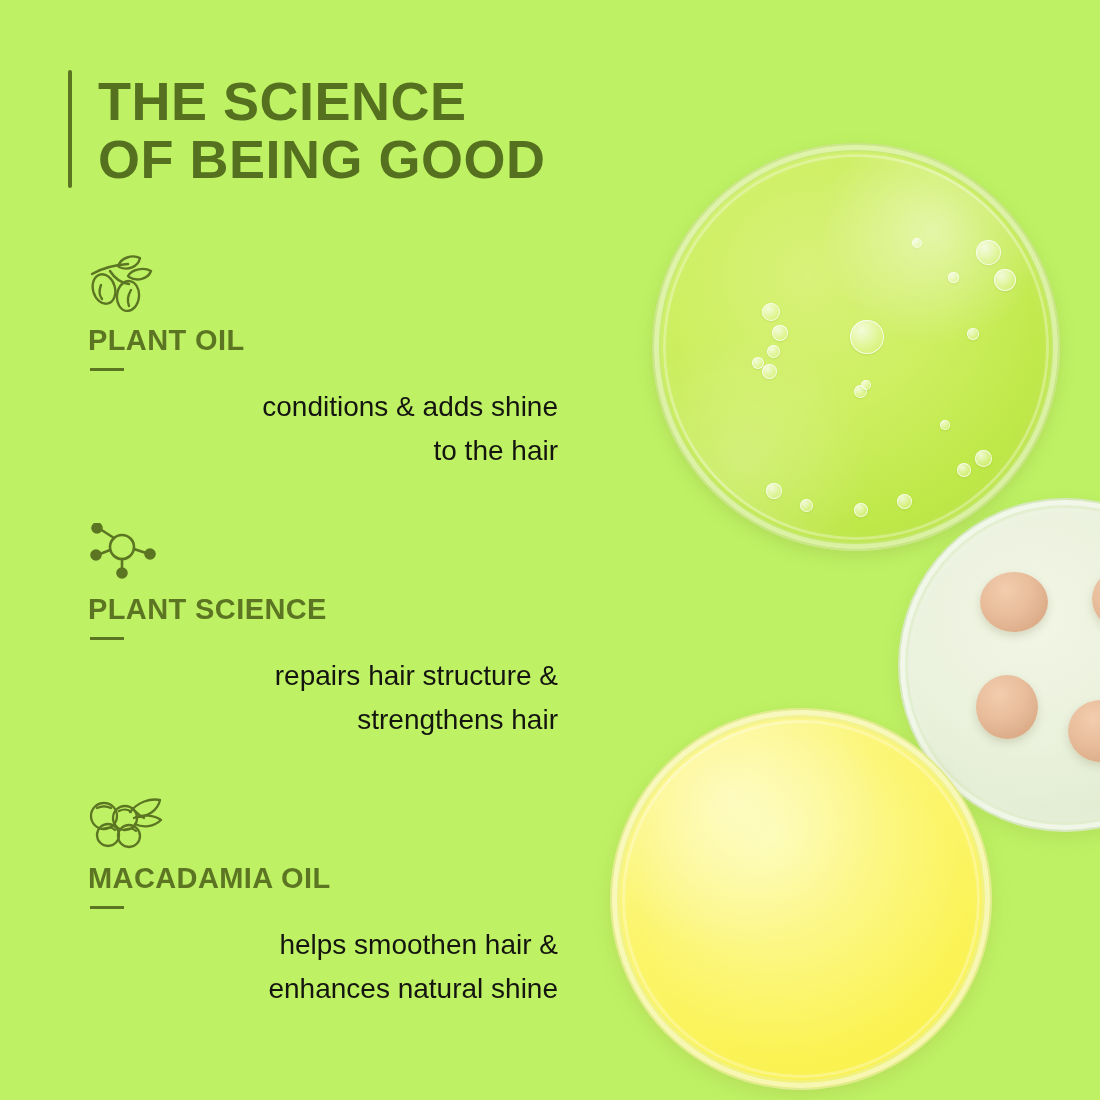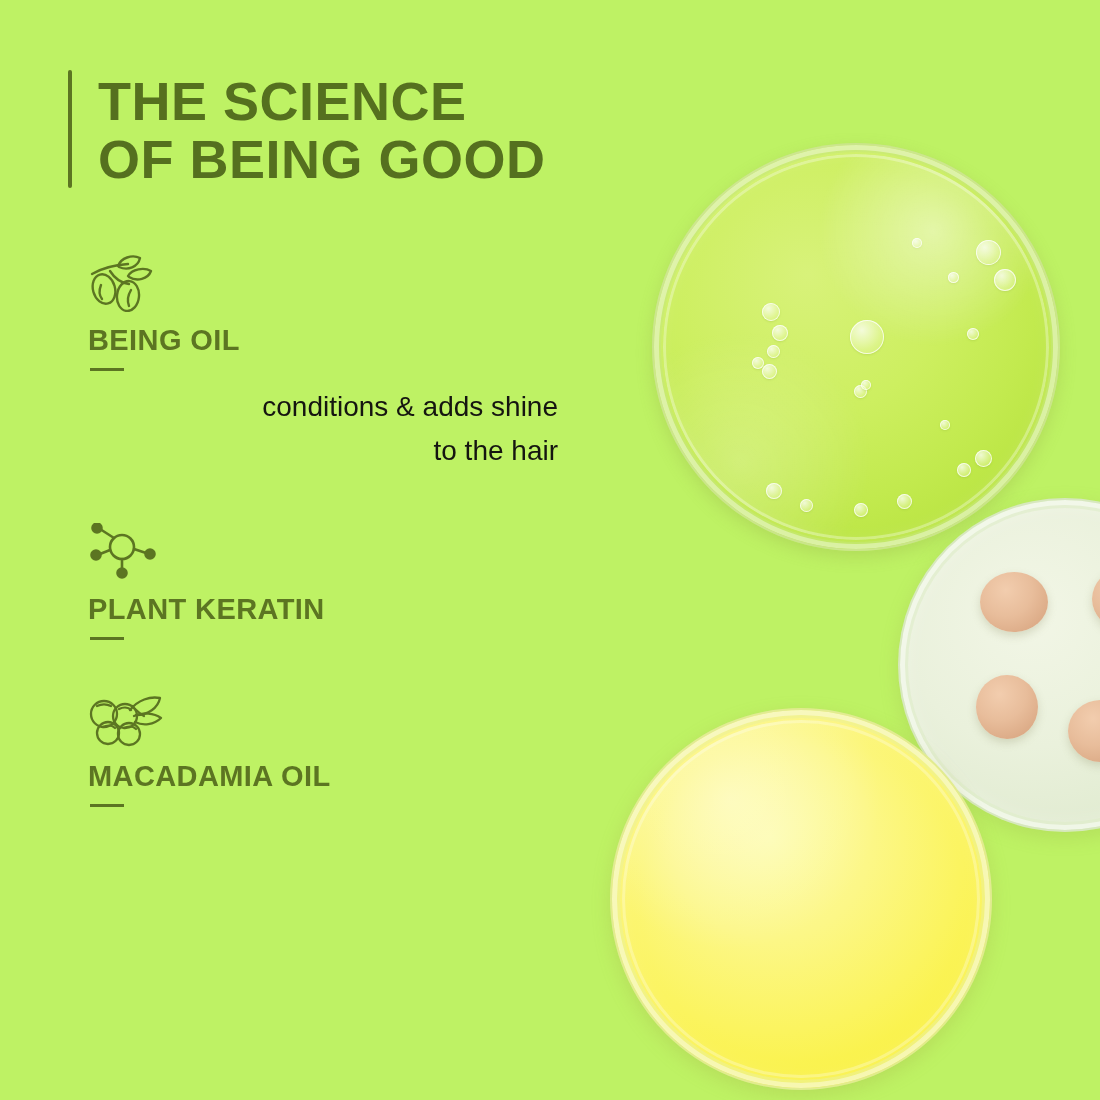--- a/index.html
+++ b/index.html
@@ -216,58 +216,62 @@
           <path d="M4 22 C14 16, 26 13, 40 12"></path>
           <path d="M22 19 C27 27, 33 31, 41 32"></path>
           <path d="M30 14 C33 6, 44 2, 52 6 C50 15, 40 19, 31 15 Z"></path>
           <path d="M40 24 C44 17, 56 15, 63 19 C60 27, 49 30, 41 25 Z"></path>
           <ellipse cx="16" cy="37" rx="11" ry="15" transform="rotate(-16 16 37)"></ellipse>
           <path d="M13 33 C11 38, 11 43, 14 47"></path>
           <ellipse cx="40" cy="44" rx="11" ry="15" transform="rotate(6 40 44)"></ellipse>
           <path d="M43 38 C40 43, 39 49, 41 54"></path>
         </svg>
       </div>
-      <div class="feature-name">BEING OIL</div>
+      <div class="feature-name">PLANT OIL</div>
       <div class="feature-rule"></div>
       <div class="feature-desc">conditions &amp; adds shine
 to the hair</div>
     </div>
 
     <div class="feature">
       <div class="feature-icon">
         <svg width="72" height="58" viewBox="0 0 72 58" fill="none" stroke="#5c7522" stroke-width="2.6" stroke-linecap="round" stroke-linejoin="round">
           <circle cx="34" cy="24" r="12"></circle>
           <line x1="26" y1="15" x2="12" y2="6"></line>
           <line x1="22" y1="27" x2="12" y2="31"></line>
           <line x1="46" y1="26" x2="58" y2="30"></line>
           <line x1="34" y1="36" x2="34" y2="46"></line>
           <circle cx="9" cy="5" r="4.5" fill="#5c7522"></circle>
           <circle cx="8" cy="32" r="4.5" fill="#5c7522"></circle>
           <circle cx="62" cy="31" r="4.5" fill="#5c7522"></circle>
           <circle cx="34" cy="50" r="4.5" fill="#5c7522"></circle>
         </svg>
       </div>
-      <div class="feature-name">PLANT KERATIN</div>
+      <div class="feature-name">PLANT SCIENCE</div>
       <div class="feature-rule"></div>
+      <div class="feature-desc">repairs hair structure &amp;
+strengthens hair</div>
     </div>
 
     <div class="feature">
       <div class="feature-icon">
         <svg width="86" height="56" viewBox="0 0 86 56" fill="none" stroke="#5c7522" stroke-width="2.3" stroke-linecap="round" stroke-linejoin="round">
           <path d="M42 18 C50 8, 62 4, 72 6 C70 16, 60 23, 48 23"></path>
           <path d="M46 24 C55 20, 66 21, 73 26 C66 33, 55 34, 47 30"></path>
           <path d="M44 14 C48 18, 52 22, 56 24"></path>
           <circle cx="16" cy="22" r="13"></circle>
           <path d="M9 14 C13 12, 19 12, 23 14"></path>
           <circle cx="37" cy="24" r="12"></circle>
           <path d="M31 17 C35 15, 40 15, 43 18"></path>
           <circle cx="20" cy="41" r="11"></circle>
           <circle cx="41" cy="42" r="11"></circle>
           <path d="M15 35 C19 33, 24 33, 27 36"></path>
           <path d="M36 36 C40 34, 45 34, 48 37"></path>
         </svg>
       </div>
       <div class="feature-name">MACADAMIA OIL</div>
       <div class="feature-rule"></div>
+      <div class="feature-desc">helps smoothen hair &amp;
+enhances natural shine</div>
     </div>
 
   </div>
 </div>
 
 </body></html>

